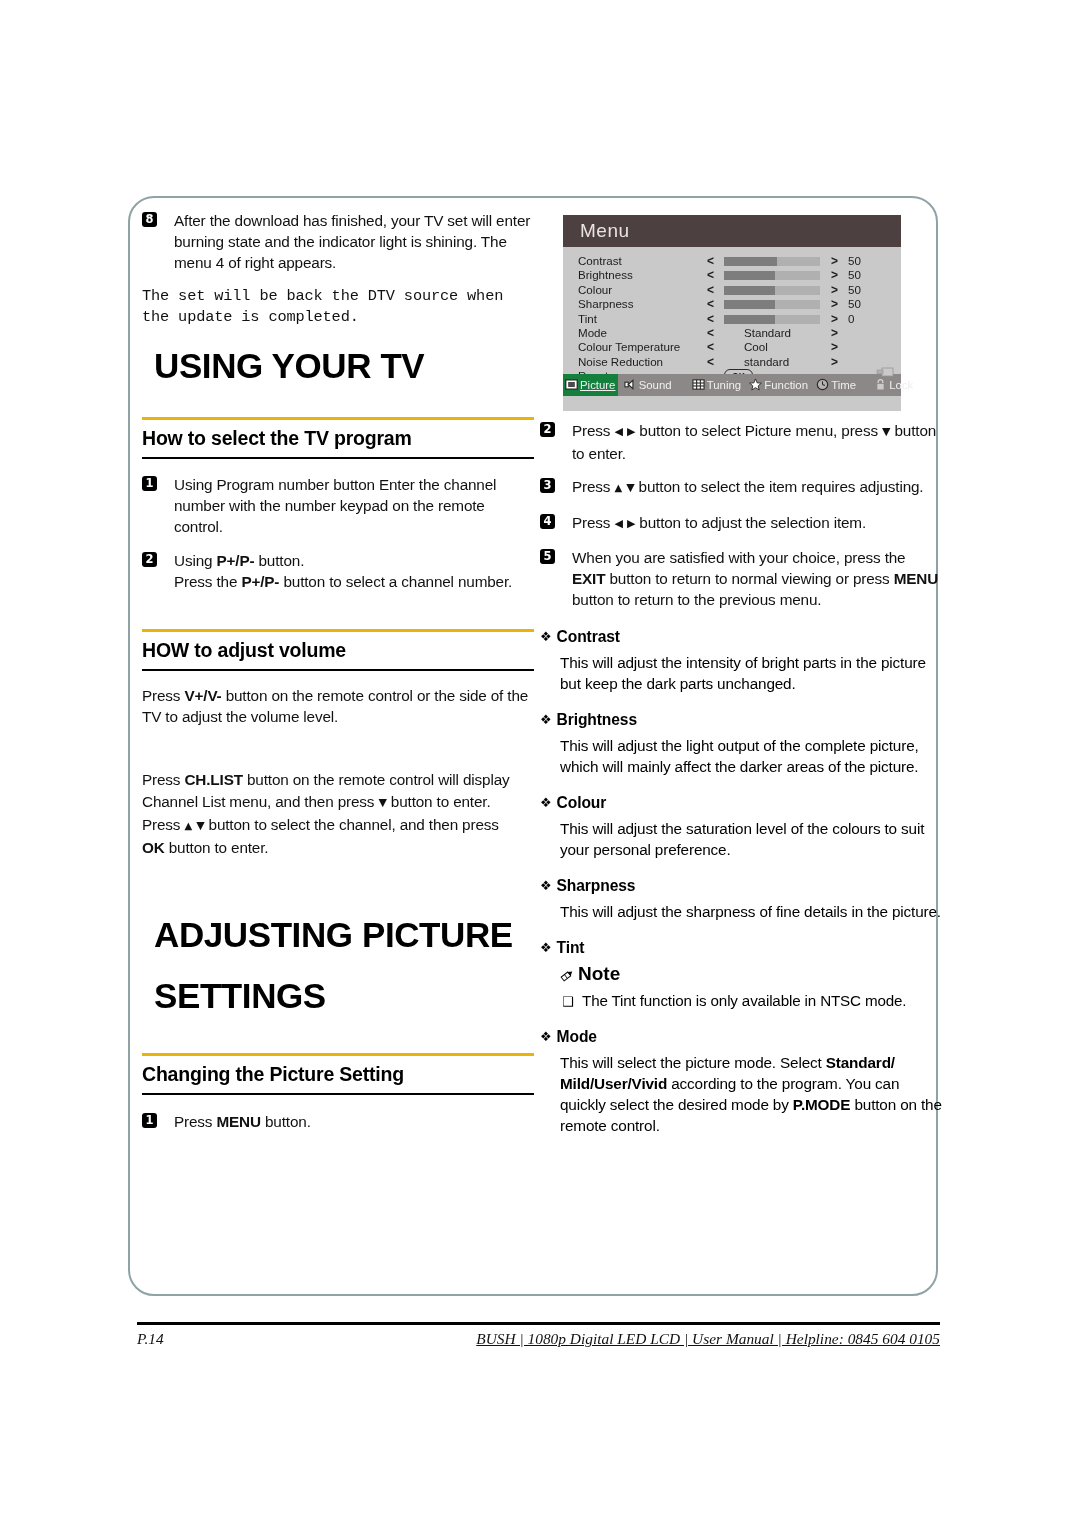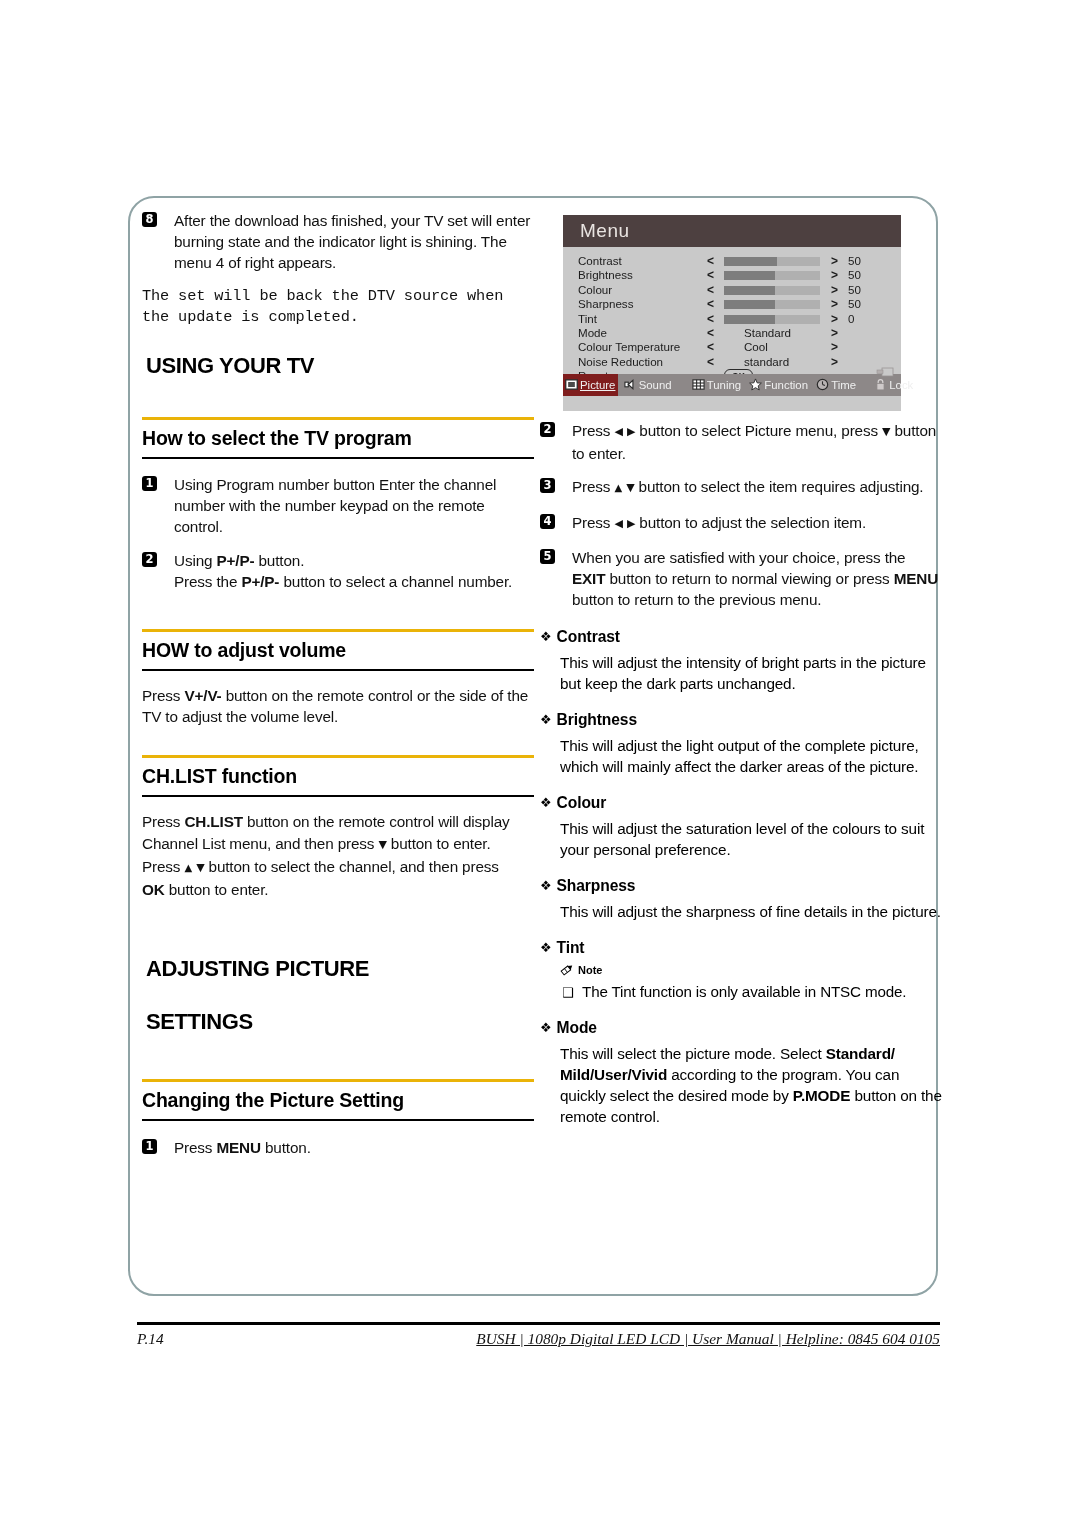--- a/index.html
+++ b/index.html
@@ -60,25 +60,25 @@
     color:#fff;
     font-size:11.5px;
     font-weight:bold;
     line-height:15px;
     text-align:center;
     font-family:"DejaVu Sans", sans-serif;
   }
 
   
   .h1{
-    font-size:22px;
+    font-size:35px;
     font-weight:bold;
     letter-spacing:-0.4px;
     line-height:31px;
-    margin:4px;
+    margin:12px;
   }
   .h1.spaced{ line-height:49px; }
 
   
   .h2wrap{ margin:0; }
   .rule-top{ border-top:3px solid #eab308; }
   .rule-bot{ border-bottom:2px solid #000; }
   .h2{
     font-size:19.5px;
     font-weight:bold;
@@ -107,21 +107,21 @@
     padding-left:20px;
     font-size:15.3px;
     line-height:21px;
     letter-spacing:-0.15px;
     margin:0 0 13px 0;
   }
 
   
   .note-head{
     padding-left:20px;
-    font-size:11px;
+    font-size:19px;
     font-weight:bold;
     margin:2px 0 5px 0;
   }
   .pencil{
     display:inline-block;
     width:15px;height:13px;
     vertical-align:-2px;
     margin-right:3px;
   }
   .note-item{
@@ -213,21 +213,21 @@
     color:#efefef;
     font-size:11.4px;
     line-height:22px;
     white-space:nowrap;
   }
   .tab{
     display:inline-block;
     padding:0 3px 0 2px;
     vertical-align:top;
   }
-  .tab.active{ background:#7f1d1d;text-decoration:underline; }
+  .tab.active{ background:#15803d;text-decoration:underline; }
   .tic{
     display:inline-block;
     width:13px;height:13px;
     vertical-align:-2px;
     margin-right:2px;
   }
   .plugicon{
     position:absolute;
     right:7px; top:-8px;
     width:22px;height:11px;
@@ -294,23 +294,20 @@
       <div class="h2wrap rule-top rule-bot">
         <div class="h2">HOW to adjust volume</div>
       </div>
 
       <div style="height:14px;"></div>
 
       <div class="body-text"><span>Press </span><span class="b">V+/V-</span><span> button on the remote control or the side of the TV to adjust the volume level.</span></div>
 
       <div style="height:28px;"></div>
 
-      <div class="h2wrap rule-top rule-bot">
-        <div class="h2">CH.LIST function</div>
-      </div>
 
       <div style="height:14px;"></div>
 
       <div class="body-text"><span>Press </span><span class="b">CH.LIST</span><span> button on the remote control will display Channel List menu, and then press</span> <span class="arw">▼</span> <span>button to enter.</span><br>
         <span>Press</span> <span class="arw up">▲</span> <span class="arw">▼</span> <span>button to select the channel, and then press</span><br>
         <span class="b">OK</span><span> button to enter.</span>
       </div>
 
       <div style="height:40px;"></div>
 

